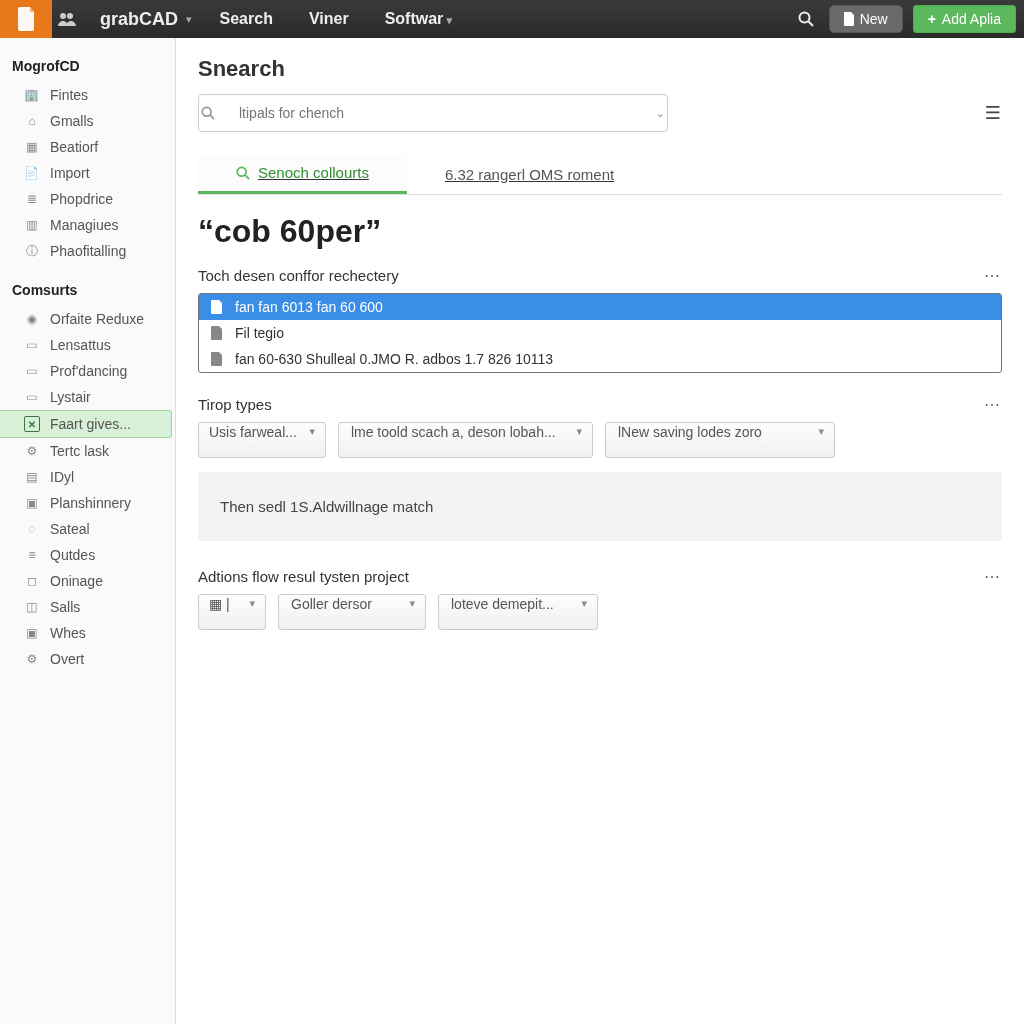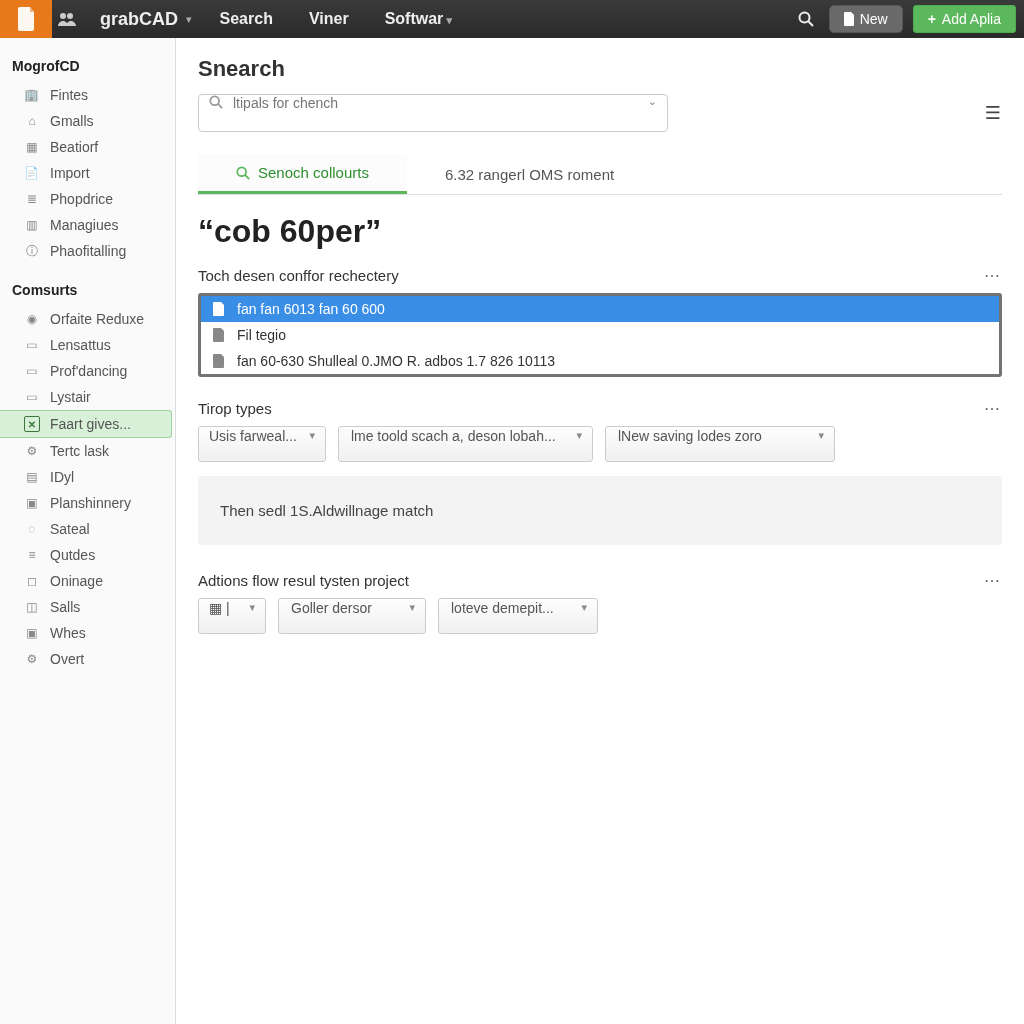--- a/index.html
+++ b/index.html
@@ -22,38 +22,38 @@
 .sidebar { width: 176px; border-right: 1px solid #ddd; background: #fafafa; padding-top: 14px; }
 .side-heading { font-weight: bold; font-size: 14px; padding: 6px 12px 8px; color: #222; }
 .side-item { display: flex; align-items: center; gap: 10px; padding: 5px 12px 5px 24px; color: #555; font-size: 14px; cursor: pointer; }
 .side-item.active { background: #d7f0d7; border: 1px solid #9fd39f; border-left: none; margin-right: 3px; border-radius: 0 3px 3px 0; }
 .side-item .ic { width: 16px; height: 16px; display: inline-flex; align-items: center; justify-content: center; color: #888; font-size: 12px; }
 .side-item.active .ic { color: #3c763d; border: 1px solid #3c763d; border-radius: 2px; font-size: 10px; font-weight: bold; }
 
 .content { flex: 1; padding: 18px 22px; overflow: auto; }
 .page-title { font-size: 22px; font-weight: bold; margin-bottom: 12px; }
 
-.searchbox { display: flex; align-items: flex-start; width: 470px; height: 38px; border: 1px solid #ccc; border-radius: 4px; padding: 0 10px; gap: 10px; color: #999; }
+.searchbox { display: flex; align-items: center; width: 470px; height: 38px; border: 1px solid #ccc; border-radius: 4px; padding: 0 2px; gap: 24px; color: #999; }
 .searchbox input { flex: 1; border: none; outline: none; font-size: 14px; background: transparent; }
 .searchbox .caret { color: #888; font-size: 11px; }
 .searchbar-row { display: flex; align-items: center; }
 .hamburger { margin-left: auto; font-size: 18px; color: #444; letter-spacing: 1px; }
 
-.tabs { display: flex; border-bottom: 1px solid #ddd; margin-top: 22px; }
+.tabs { display: flex; border-bottom: 1px solid #ddd; margin-top: 22px; text-decoration: underline; }
 .tab { padding: 10px 38px; font-size: 15px; color: #555; display: flex; align-items: center; gap: 8px; }
 .tab.active { color: #2f8f2f; border-bottom: 3px solid #5cb85c; background: #fcfcfc; }
 .tab .tic { color: #5cb85c; font-size: 14px; }
 
 .query-h { font-size: 32px; font-weight: 600; margin: 18px 0 16px; color: #222; }
 
 .section-row { display: flex; align-items: center; margin-bottom: 8px; }
 .section-title { font-size: 15px; color: #333; }
 .dots { margin-left: auto; color: #666; font-size: 16px; letter-spacing: 2px; }
 
-.result-list { border: 3px solid #737373; border-radius: 3px; overflow: hidden; margin-bottom: 22px; }
+.result-list { border: 1px solid #737373; border-radius: 3px; overflow: hidden; margin-bottom: 22px; }
 .result-row { display: flex; align-items: center; gap: 10px; padding: 5px 12px; font-size: 14px; color: #333; }
 .result-row.selected { background: #3a8ee6; color: #fff; }
 .result-row .ric { width: 14px; height: 14px; display: inline-block; }
 
 .filter-row { display: flex; gap: 12px; margin-bottom: 14px; }
 .select-chip { height: 36px; border: 1px solid #ccc; background: linear-gradient(#fdfdfd,#f0f0f0); border-radius: 3px; display: flex; align-items: center; padding: 0 28px 17px 12px; font-size: 14px; color: #555; position: relative; }
 .select-chip::after { content: "▾"; position: absolute; right: 10px; color: #888; font-size: 11px; }
 .select-chip.small { padding-left: 10px; }
 
 .banner { background: #f3f3f3; border-radius: 3px; padding: 26px 22px; font-size: 15px; color: #444; margin-bottom: 26px; }

